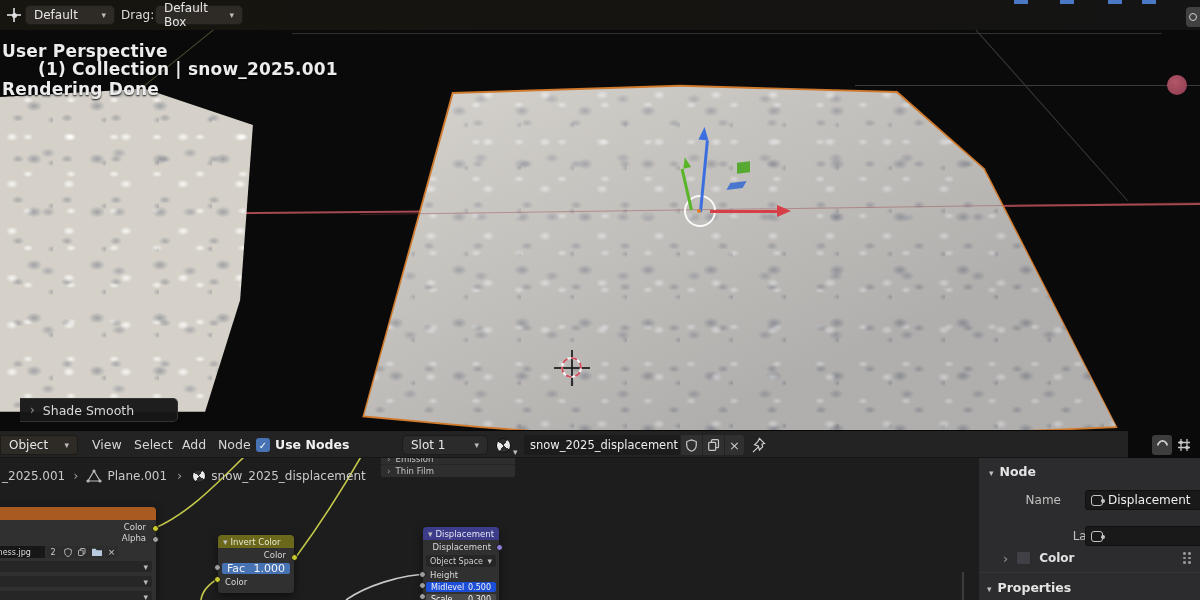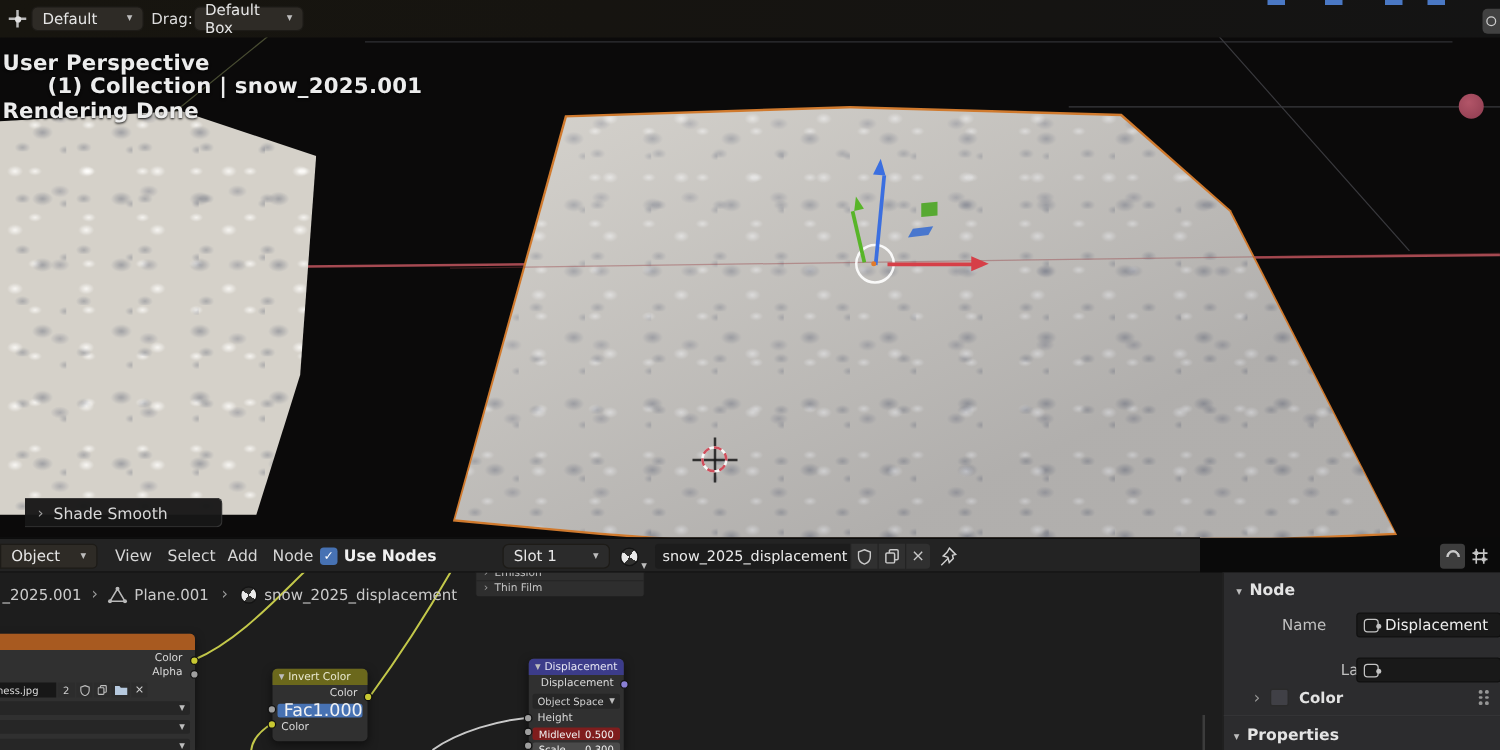--- a/index.html
+++ b/index.html
@@ -21,21 +21,21 @@
     radial-gradient(10px 7px at 12px 10px, rgba(255,255,255,.60), rgba(255,255,255,0) 65%),
     radial-gradient(12px 8px at 34px 26px, rgba(90,96,114,.46), rgba(90,96,114,0) 70%),
     radial-gradient(9px 6px at 18px 38px, rgba(90,96,114,.38), rgba(90,96,114,0) 70%),
     radial-gradient(11px 7px at 48px 14px, rgba(102,106,124,.40), rgba(102,106,124,0) 70%),
     radial-gradient(8px 5px at 28px 20px, rgba(255,255,255,.55), rgba(255,255,255,0) 70%),
     radial-gradient(7px 5px at 52px 40px, rgba(90,96,114,.34), rgba(90,96,114,0) 70%);
     background-size:57px 47px,63px 53px,49px 41px,71px 59px,43px 37px,53px 43px;}
   .ovl-txt{color:#ececec;font-size:17px;font-weight:bold;text-shadow:0 1px 2px #000;z-index:4;letter-spacing:.2px;}
   .arrowhead{width:0;height:0;}
   
-  .sh-header{left:0;top:430px;width:960px;height:28px;background:#232323;border-top:1px solid #070707;
+  .sh-header{left:0;top:430px;width:1128px;height:28px;background:#232323;border-top:1px solid #070707;
              border-bottom:1px solid #151515;z-index:10;display:flex;align-items:center;}
   .menu-item{color:#d6d6d6;font-size:12.5px;padding:0 6px;}
   .matball{border-radius:50%;border:1px solid #141414;
            background:conic-gradient(from 35deg,#e9e9e9 0 90deg,#30302f 90deg 180deg,#e9e9e9 180deg 270deg,#30302f 270deg 360deg);}
   .hbtn{background:#303030;height:20px;display:flex;align-items:center;justify-content:center;color:#c9c9c9;}
   
   .node-area{left:0;top:458px;width:1200px;height:142px;background:#1d1d1d;z-index:2;}
   .crumb{color:#c9c9c9;font-size:12px;z-index:3;}
   .node{position:absolute;border-radius:4px;background:#303030;box-shadow:0 3px 8px rgba(0,0,0,.5);z-index:2;font-size:8.5px;color:#d8d8d8;}
   .node-h{height:13px;border-radius:4px 4px 0 0;display:flex;align-items:center;padding:0 5px;gap:3px;color:#e9e9e9;font-size:8.5px;white-space:nowrap;overflow:hidden;}
@@ -252,41 +252,41 @@
     </div>
     <span class="sock" style="left:152px;top:67px;background:#c8c832;"></span>
     <span class="sock" style="left:152px;top:78px;background:#9e9e9e;"></span>
 
     <div class="node" style="left:218px;top:77px;width:76px;height:58px;">
       <div class="node-h" style="background:#6b681c;color:#e8e8cf;">
         <span class="cvd"></span>
         <span>Invert Color</span>
       </div>
       <div style="text-align:right;padding:2px 8px 0 0;">Color</div>
-      <div class="slider" style="margin:3px 4px 0 4px;height:11px;background:#4772b3;font-size:14px;">
+      <div class="slider" style="margin:3px 4px 0 4px;height:11px;background:#4772b3;font-size:11px;">
         <span>Fac</span>
           <span>1.000</span>
       </div>
       <div style="padding:3px 0 0 7px;">Color</div>
     </div>
     <span class="sock" style="left:291px;top:96px;background:#c8c832;"></span>
     <span class="sock" style="left:214px;top:106px;background:#9e9e9e;"></span>
     <span class="sock" style="left:214px;top:118px;background:#c8c832;"></span>
 
     <div class="node" style="left:423px;top:69px;width:76px;height:73px;border-radius:4px 4px 0 0;">
       <div class="node-h" style="background:#3c3c8a;color:#e4e4f2;">
         <span class="cvd"></span>
         <span>Displacement</span>
       </div>
       <div style="text-align:right;padding:2px 8px 0 0;">Displacement</div>
       <div class="fieldrow cvd" style="margin:3px 3px 0 3px;height:12px;justify-content:space-between;padding:0 4px;font-size:8px;">
         <span>Object Space</span>
       </div>
       <div style="padding:3px 0 0 7px;">Height</div>
-      <div class="slider" style="margin:2px 3px 0 3px;height:10px;background:#7f1d1d;font-size:8px;">
+      <div class="slider" style="margin:2px 3px 0 3px;height:10px;background:#1d4ed8;font-size:8px;">
         <span>Midlevel</span>
           <span>0.500</span>
       </div>
       <div class="slider" style="margin:2px 3px 0 3px;height:10px;background:#4a4a4a;font-size:8px;">
         <span>Scale</span>
           <span>0.300</span>
       </div>
     </div>
     <span class="sock" style="left:496px;top:86px;background:#8a7fd4;"></span>
     <span class="sock" style="left:419px;top:113px;background:#9e9e9e;"></span>

